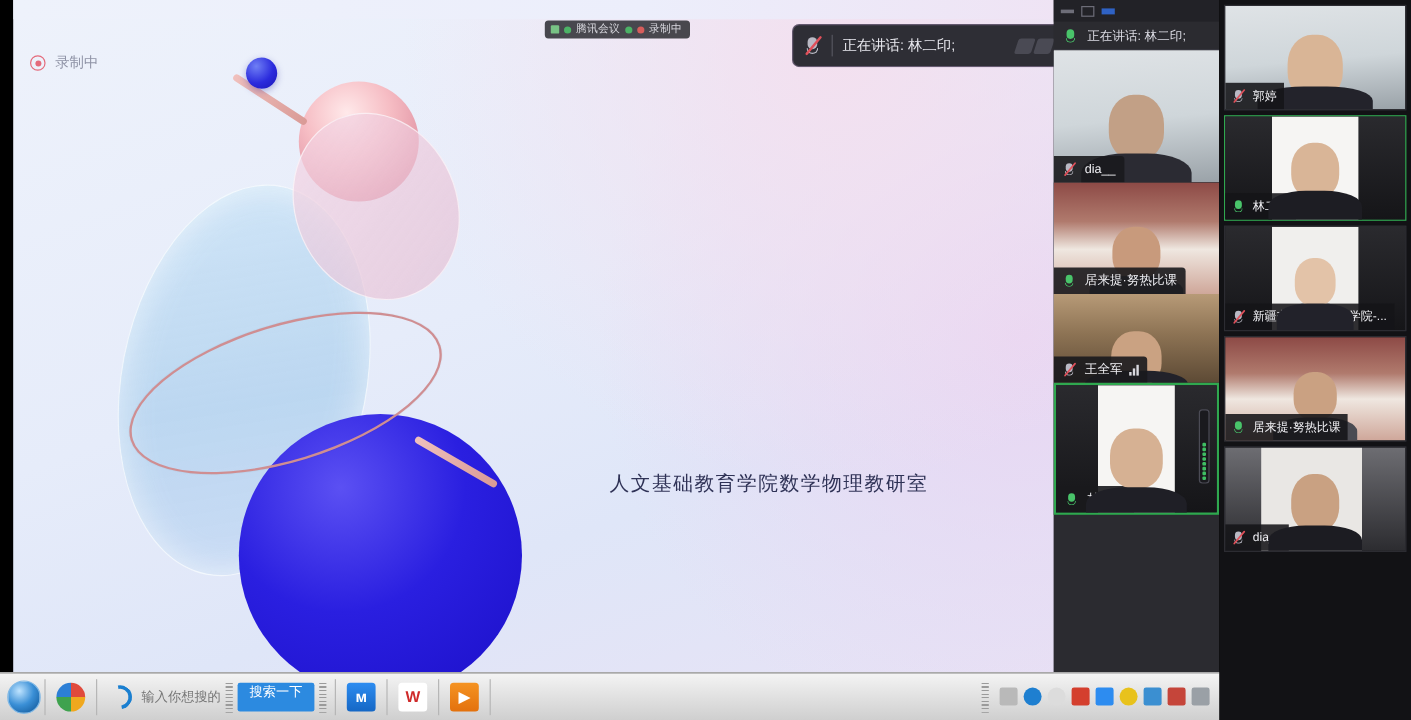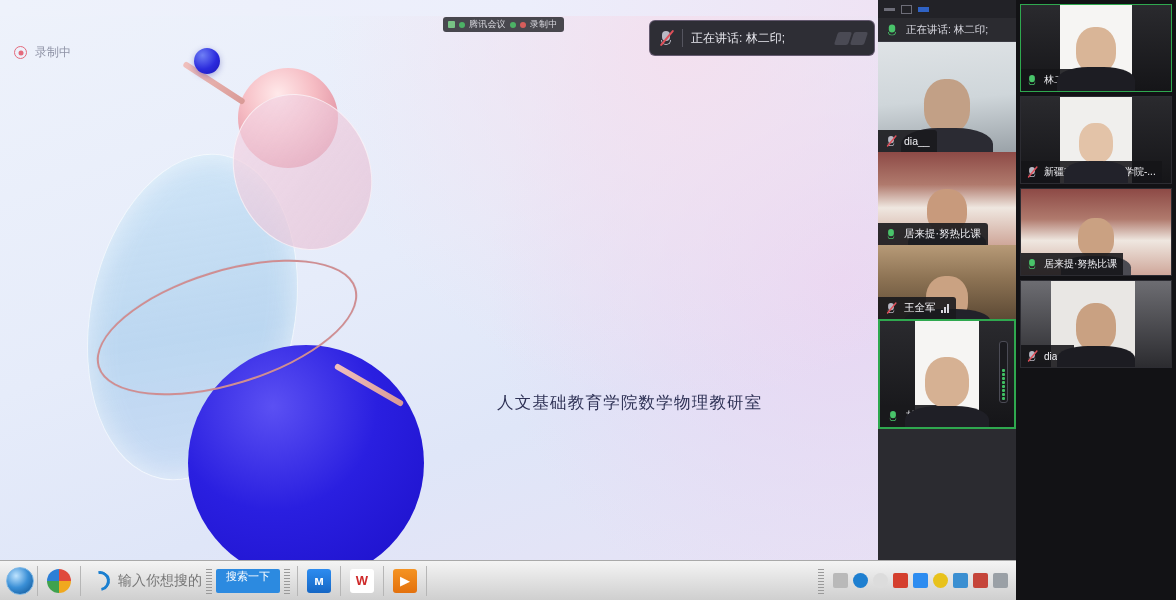--- a/index.html
+++ b/index.html
@@ -6,21 +6,21 @@
   html, body {
     width: 1176px; height: 600px;
     overflow: hidden;
     background: #000;
     font-family: "Liberation Sans", "DejaVu Sans", sans-serif;
   }
   #root { position: relative; width: 1176px; height: 600px; }
 
   
   #shared-screen {
-    position: absolute; left: 0; top: 0; width: 878px; height: 560px;
+    position: absolute; left: 11px; top: 0; width: 878px; height: 560px;
     background:
       radial-gradient(circle at 78% 8%, #f3e0ef 0%, rgba(243,224,239,0) 42%),
       radial-gradient(circle at 96% 50%, #e9d6f2 0%, rgba(233,214,242,0) 40%),
       linear-gradient(160deg, #eef2fb 0%, #e6ecfa 45%, #dfe6f8 70%, #e7e2f5 100%);
     overflow: hidden;
   }
   
   #meeting-strip {
     position: absolute; left: 0; top: 0; width: 878px; height: 16px;
     background: linear-gradient(90deg,#eef2fb 0%,#eceefb 60%,#efe3f4 100%);
@@ -251,21 +251,21 @@
     background: radial-gradient(circle at 35% 30%, #bfe4ff 0%, #3a8fd6 48%, #0b4f8f 100%);
     border: 1.5px solid #7fb8e6; margin-left: 6px;
   }
   .ie-icon {
     width: 20px; height: 20px; border-radius: 50%;
     border: 3px solid #1a7fd0; border-left-color: transparent; border-bottom-color: transparent;
     transform: rotate(35deg);
   }
   #search-box {
     display: flex; align-items: center; height: 26px;
-    font-size: 14px; color: #767676; padding-left: 2px;
+    font-size: 11px; color: #767676; padding-left: 2px;
   }
   #search-btn {
     height: 24px; padding: 0 10px; background: #2c8ae0; color: #fff;
     font-size: 11px; display: flex; border-radius: 2px;
   }
   .grip { width: 6px; height: 26px; background: repeating-linear-gradient(0deg,#9a9a9a 0 1px,transparent 1px 3px); margin: 0 4px; }
   .app-ic { width: 24px; height: 24px; border-radius: 3px; display:flex; align-items:center; justify-content:center; font-size: 13px; font-weight: 700; color:#fff; }
   .ic-blue { background: linear-gradient(180deg,#2d8cf0,#1567c5); }
   .ic-red  { background: #fff; color: #cf2a2a; }
   .ic-orange{ background: linear-gradient(180deg,#f59322,#e3710d); }
@@ -431,20 +431,34 @@
 
     <div id="mid-clock">
       <span>15:51</span>
       <span>2022/11/9</span>
     </div>
   </div>
   <div id="bottom-black"></div>
 
   <div id="right-col">
 
+    <div class="rtile">
+      <div class="vid bg-office">
+        <span class="head" style="top:28%;width:46px;height:54px;background:#d9b596;"></span>
+        <span class="torso" style="top:78%;width:96px;height:30px;background:#23232b;"></span>
+      </div>
+      <div class="namebar">
+        <span class="mic-muted" style="transform:scale(.72)">
+          <span class="body"></span>
+            <span class="stand"></span>
+            <span class="slash"></span>
+        </span>
+        <span>郭婷</span>
+      </div>
+    </div>
 
 
     <div class="rtile active">
       <div class="vid bg-dark">
         <span class="strip-white"></span>
         <span class="head" style="top:26%;width:40px;height:46px;background:#d9b597;z-index:2"></span>
         <span class="torso" style="top:72%;width:78px;height:32px;background:#1d1d23;z-index:2"></span>
       </div>
       <div class="namebar">
         <span class="mic-muted mic-on" style="transform:scale(.72)">

